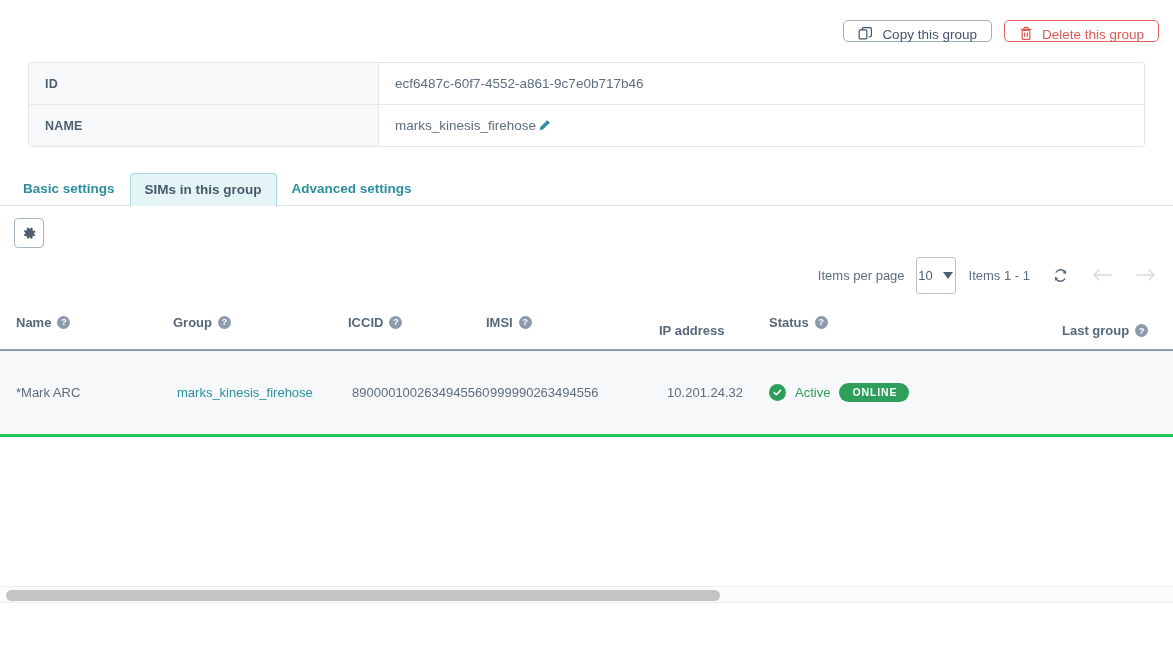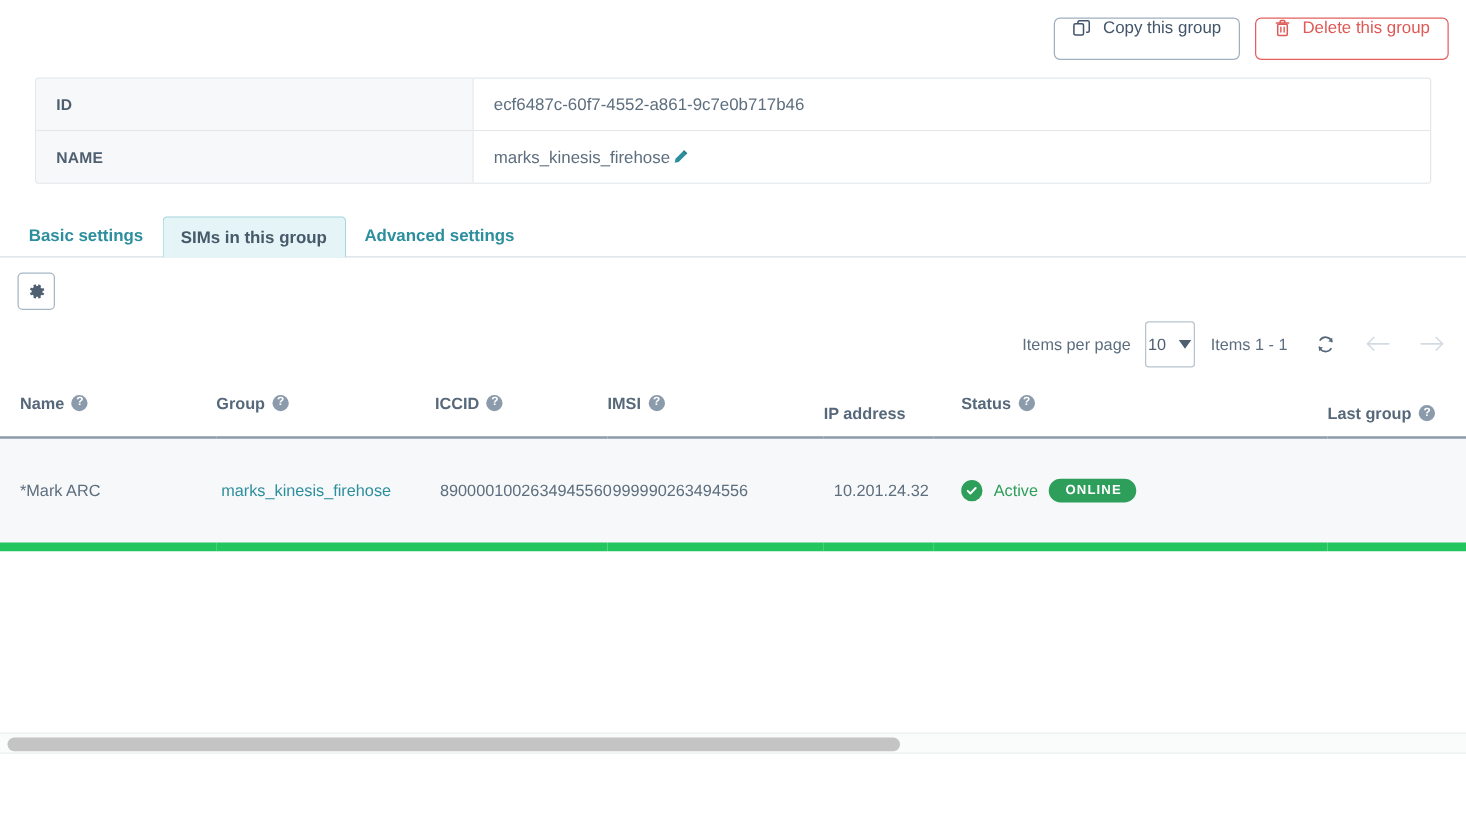--- a/index.html
+++ b/index.html
@@ -18,23 +18,23 @@
   .topbar {
     height: 62px;
     display: flex;
     align-items: center;
     justify-content: flex-end;
     padding: 0 14px 0 0;
     gap: 12px;
   }
   .btn {
     display: inline-flex;
-    align-items: flex-start;
+    align-items: flex-end;
     gap: 9px;
-    height: 34px;
+    height: 22px;
     padding: 0 14px;
     border-radius: 5px;
     font-size: 13.5px;
     background: #fff;
     cursor: pointer;
     white-space: nowrap;
     line-height: 1;
   }
   .btn-default { border: 1px solid #9fb0c0; color: #44556a; }
   .btn-danger  { border: 1px solid #e2615e; color: #de5a57; }
@@ -162,21 +162,21 @@
     color: #56687a;
     padding: 8px 4px 11px 0;
     border-bottom: 2px solid #8b9bab;
     white-space: nowrap;
   }
   table.grid tbody td {
     font-size: 13px;
     color: #5d6e7e;
     padding: 32px 4px;
     background: #f7f8f9;
-    border-bottom: 7px solid #22c55e;
+    border-bottom: 3px solid #22c55e;
     white-space: nowrap;
   }
   .c-name  { width: 173px; padding-left: 16px !important; }
   .c-group { width: 175px; }
   .c-iccid { width: 138px; }
   .c-imsi  { width: 173px; }
   .c-ip    { width: 88px; text-align: right; }
   .c-status{ width: 315px; padding-left: 22px !important; }
   .c-last  { width: 111px; text-align: right; padding-right: 16px !important; }
 

